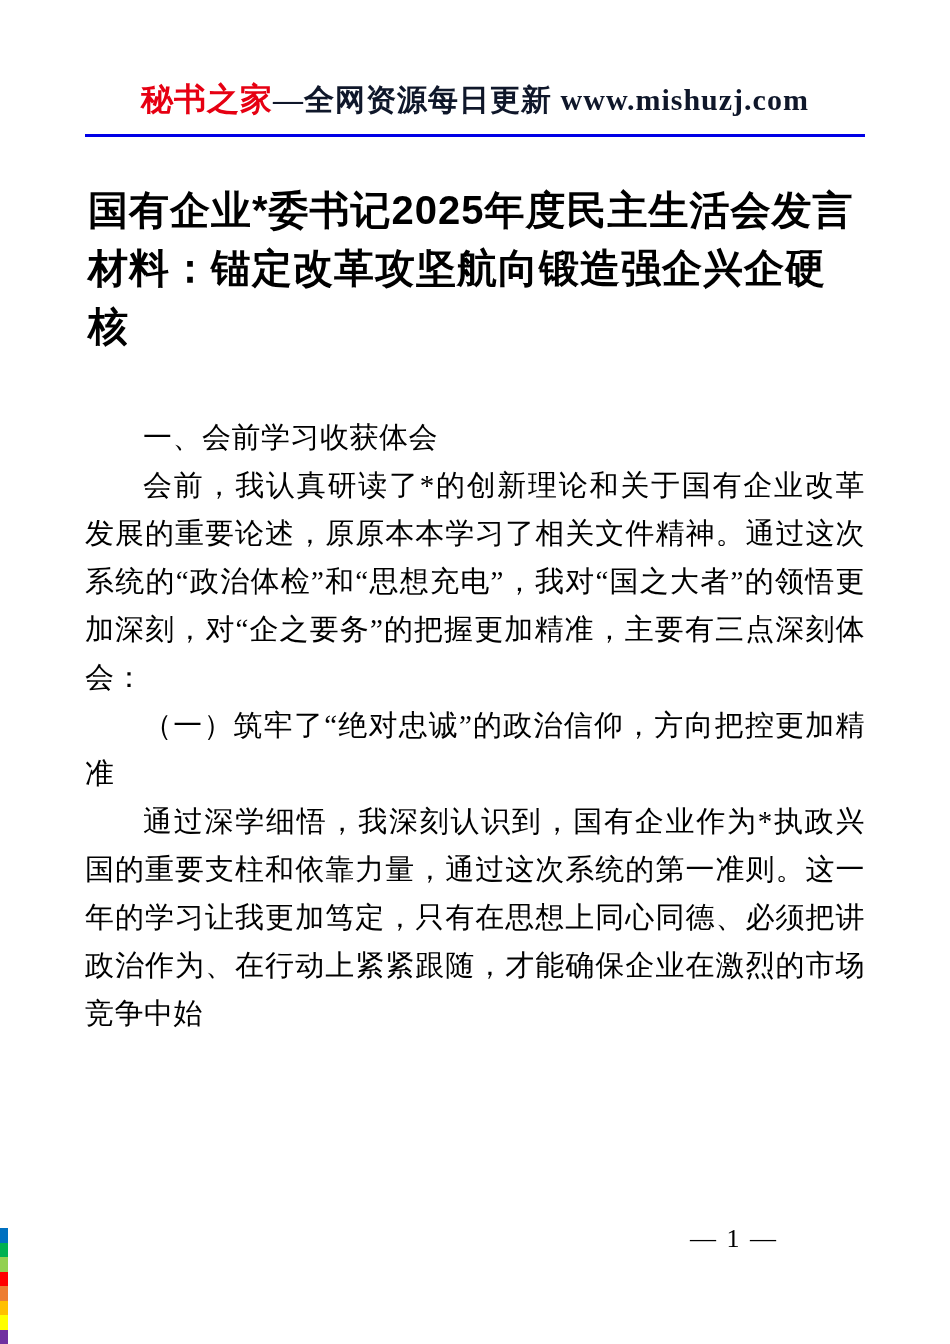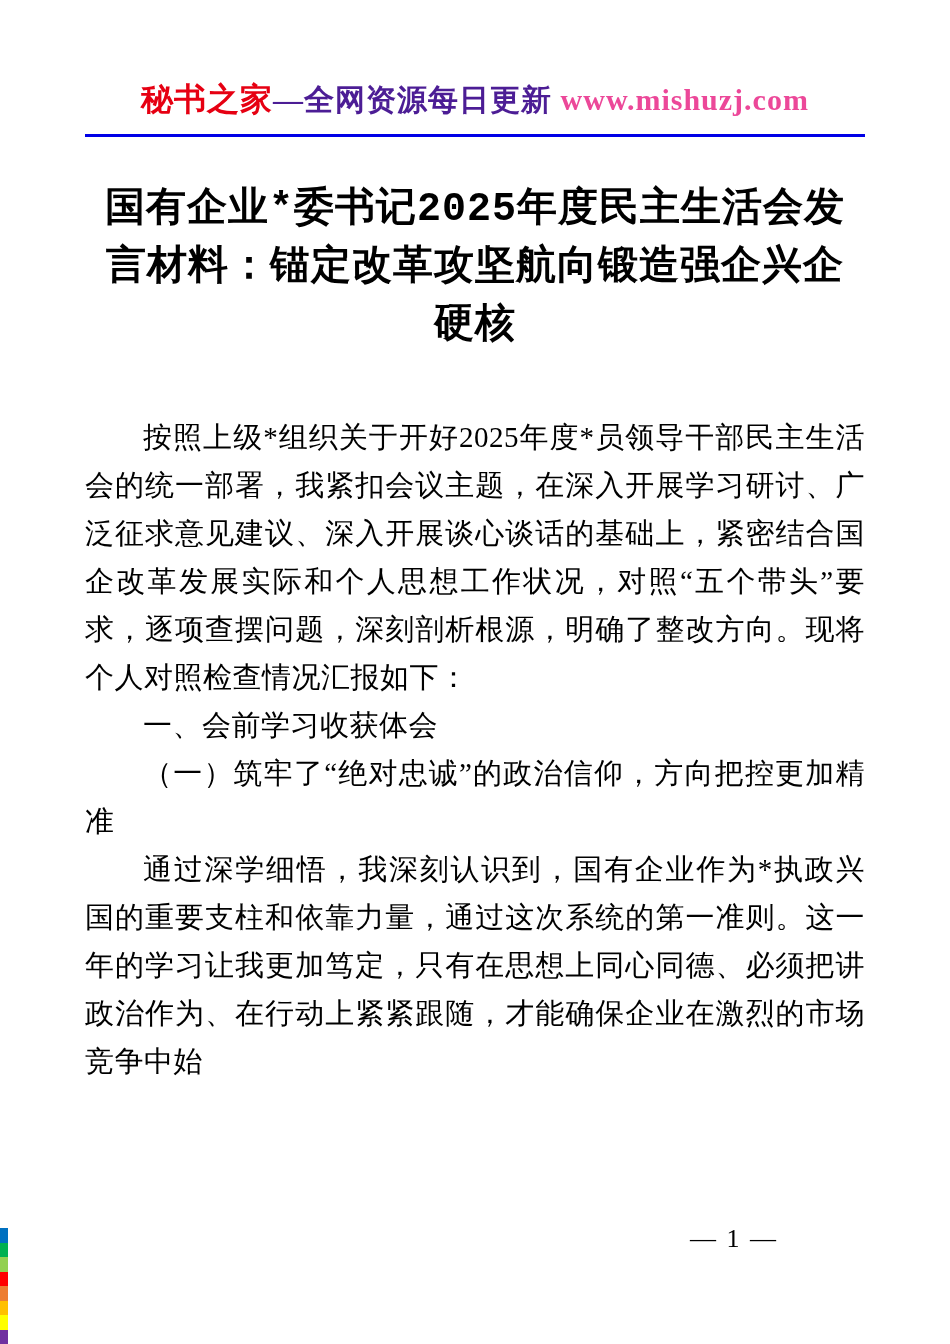--- a/index.html
+++ b/index.html
@@ -15,30 +15,29 @@
   }
   .site-header {
     padding-top:78px;
     text-align:center;
     font-weight:bold;
     font-size:30px;
     letter-spacing:1px;
     white-space:nowrap;
   }
   .brand { color:#e60012; font-size:32px; }
-  .tagline { color:#4c1d95; }
-  .url { color:#ec4899; }
+  .tagline { color:#0f172a; }
+  .url { color:#0f172a; }
   .rule {
     margin:12px 85px 0 85px;
     border-bottom:3px solid #0000e6;
   }
   .doc-title {
     margin:44px 88px 0 88px;
-    text-align:center;
-    font-family:Liberation Mono, monospace;
+    font-family:Liberation Sans, sans-serif;
     font-weight:700;
     font-size:40px;
     line-height:1.45;
     letter-spacing:1px;
   }
   .doc-body {
     margin:58px 85px 0 85px;
     font-size:29px;
     line-height:48px;
     text-align:justify;
@@ -70,22 +69,22 @@
 
   <header class="site-header">
     <span class="brand">秘书之家</span><span class="tagline">—全网资源每日更新 </span><span class="url">www.mishuzj.com</span>
   </header>
 
   <div class="rule"></div>
 
   <h1 class="doc-title">国有企业*委书记2025年度民主生活会发言材料：锚定改革攻坚航向锻造强企兴企硬核</h1>
 
   <main class="doc-body">
-      <p class="para"><span>按照上级*组织关于开好2025年度*员领导干部民主生活会的统一部署，我紧扣会议主题，在深入开展学习研讨、广泛征求意见建议、深入开展谈心谈话的基础上，紧密结合国企改革发展实际和个人思想工作状况，对照“五个带头”要求，逐项查摆问题，深刻剖析根源，明确了整改方向。现将个人对照检查情况汇报如下：</span></p>
       <p class="para heading"><span>一、会前学习收获体会</span></p>
+      <p class="para"><span>会前，我认真研读了*的创新理论和关于国有企业改革发展的重要论述，原原本本学习了相关文件精神。通过这次系统的“政治体检”和“思想充电”，我对“国之大者”的领悟更加深刻，对“企之要务”的把握更加精准，主要有三点深刻体会：</span></p>
       <p class="para"><span>（一）筑牢了“绝对忠诚”的政治信仰，方向把控更加精准</span></p>
       <p class="para"><span>通过深学细悟，我深刻认识到，国有企业作为*执政兴国的重要支柱和依靠力量，通过这次系统的</span><span class="bold">第一</span><span>准则。这一年的学习让我更加笃定，只有在思想上同心同德、必须把讲政治作为、在行动上紧紧跟随，才能确保企业在激烈的市场竞争中始</span></p>
     </main>
 
   <footer class="page-footer">
     <span>— 1 —</span>
   </footer>
 
   <div class="color-strip">
       <div style="background: rgb(0, 112, 192);"></div>

